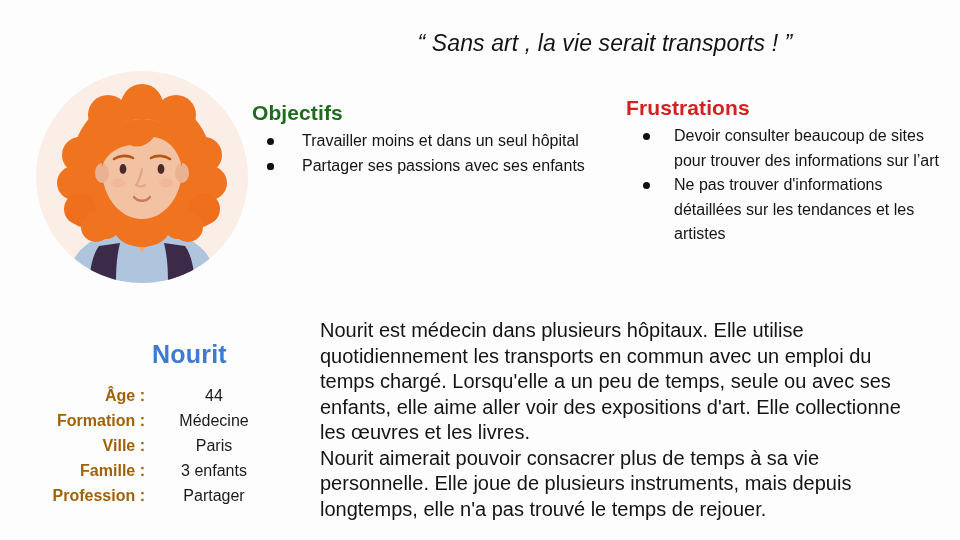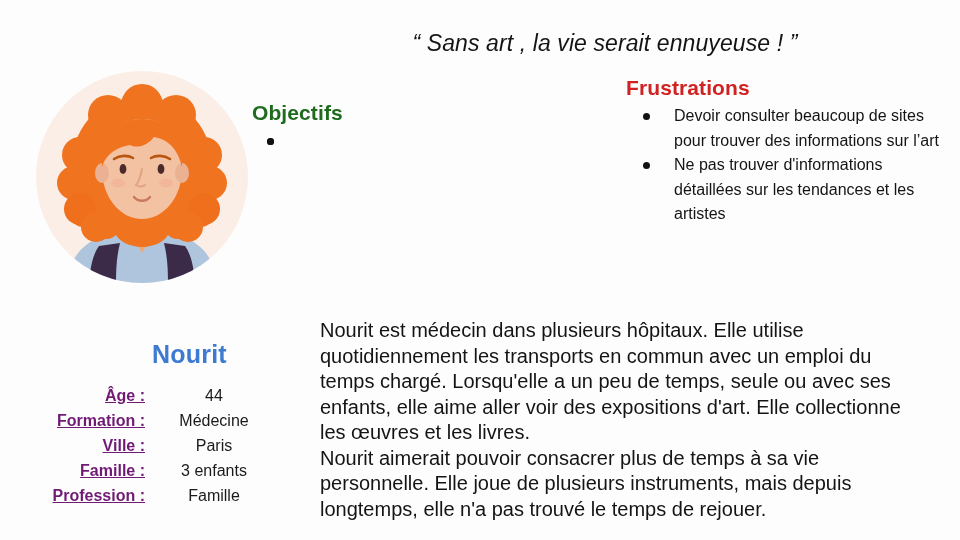--- a/index.html
+++ b/index.html
@@ -73,46 +73,45 @@
   }
   .attr-table td {
     font-size: 16px;
     line-height: 25px;
     padding: 0;
     vertical-align: top;
   }
   .attr-label {
     text-align: right;
     font-weight: bold;
-    color: #701a75;
+    color: #a16207;
     padding-right: 6px;
     width: 145px;
     white-space: nowrap;
-    text-decoration: underline;
   }
   .attr-value {
     text-align: center;
     font-weight: normal;
     color: #1a1a1a;
     padding-left: 15px;
     white-space: nowrap;
   }
 
   
   .col-objectifs {
     position: absolute;
     left: 252px;
     top: 88px;
     width: 375px;
     margin-top: 13px;
   }
   .col-frustrations {
     position: absolute;
     left: 626px;
-    top: 76px;
+    top: 96px;
     width: 320px;
   }
   .section-title {
     font-size: 21px;
     font-weight: bold;
     margin: 0 0 4px 0;
     letter-spacing: 0.1px;
   }
   .title-objectifs { color: #1e6b1e; }
   .title-frustrations { color: #d12222; }
@@ -158,21 +157,21 @@
   }
   .bio p {
     margin: 0;
   }
 </style>
 </head>
 <body>
 
 <div class="persona-card">
 
-  <div class="quote">“ Sans art , la vie serait ennuyeuse ! ”</div>
+  <div class="quote">“ Sans art , la vie serait transports ! ”</div>
 
   <div class="avatar-wrap">
     <svg viewBox="0 0 212 212" xmlns="http://www.w3.org/2000/svg">
       <defs>
         <clipPath id="circleClip">
           <circle cx="106" cy="106" r="106"></circle>
         </clipPath>
       </defs>
 
       <circle cx="106" cy="106" r="106" fill="#fbeee6"></circle>
@@ -244,33 +243,38 @@
       <tr>
         <td class="attr-label">Ville :</td>
         <td class="attr-value">Paris</td>
       </tr>
       <tr>
         <td class="attr-label">Famille :</td>
         <td class="attr-value">3 enfants</td>
       </tr>
       <tr>
         <td class="attr-label">Profession :</td>
-        <td class="attr-value">Famille</td>
+        <td class="attr-value">Partager</td>
       </tr>
     </tbody>
   </table>
 
   <div class="col-objectifs">
     <div class="section-title title-objectifs">Objectifs</div>
     <ul class="bullets">
       <li>
         <span class="dot"></span>
-      </li>
-      <li>
-        <span class="dot"></span>
+        <span>Travailler moins et dans un seul hôpital</span>
+      </li>
+      <li>
+        <span class="dot"></span>
+      </li>
+      <li>
+        <span class="dot"></span>
+        <span>Partager ses passions avec ses enfants</span>
       </li>
     </ul>
   </div>
 
   <div class="col-frustrations">
     <div class="section-title title-frustrations">Frustrations</div>
     <ul class="bullets">
       <li>
         <span class="dot"></span>
         <span>Devoir consulter beaucoup de sites pour trouver des informations sur l’art</span>

